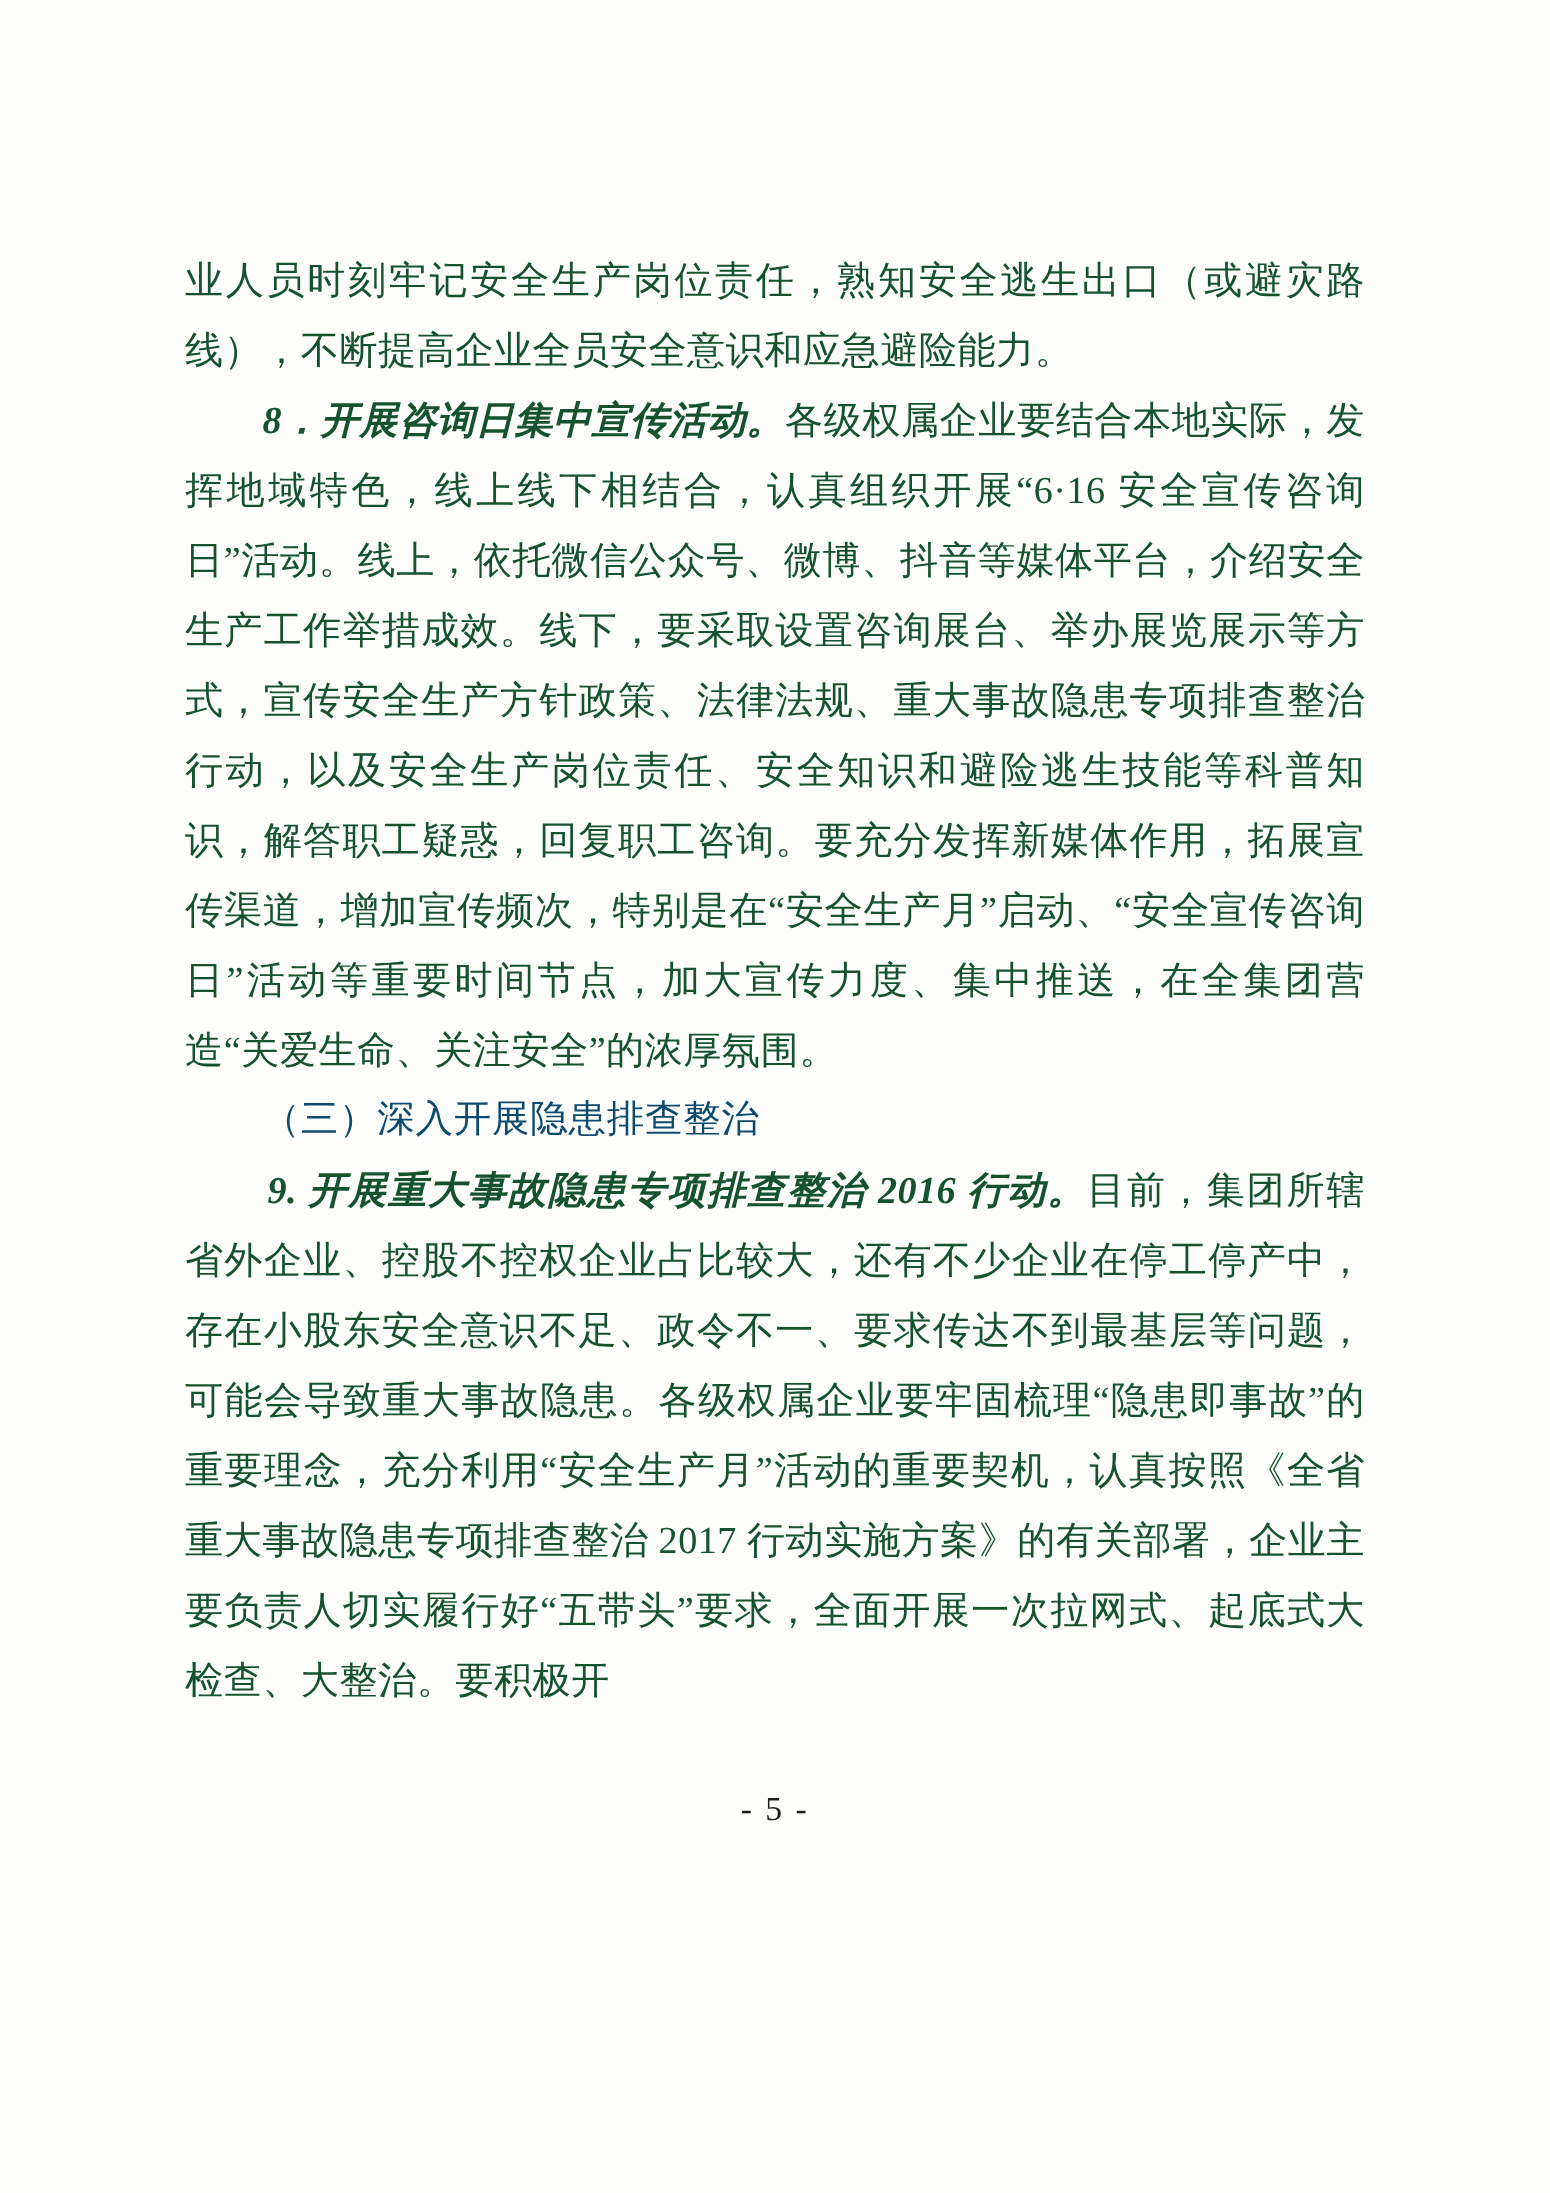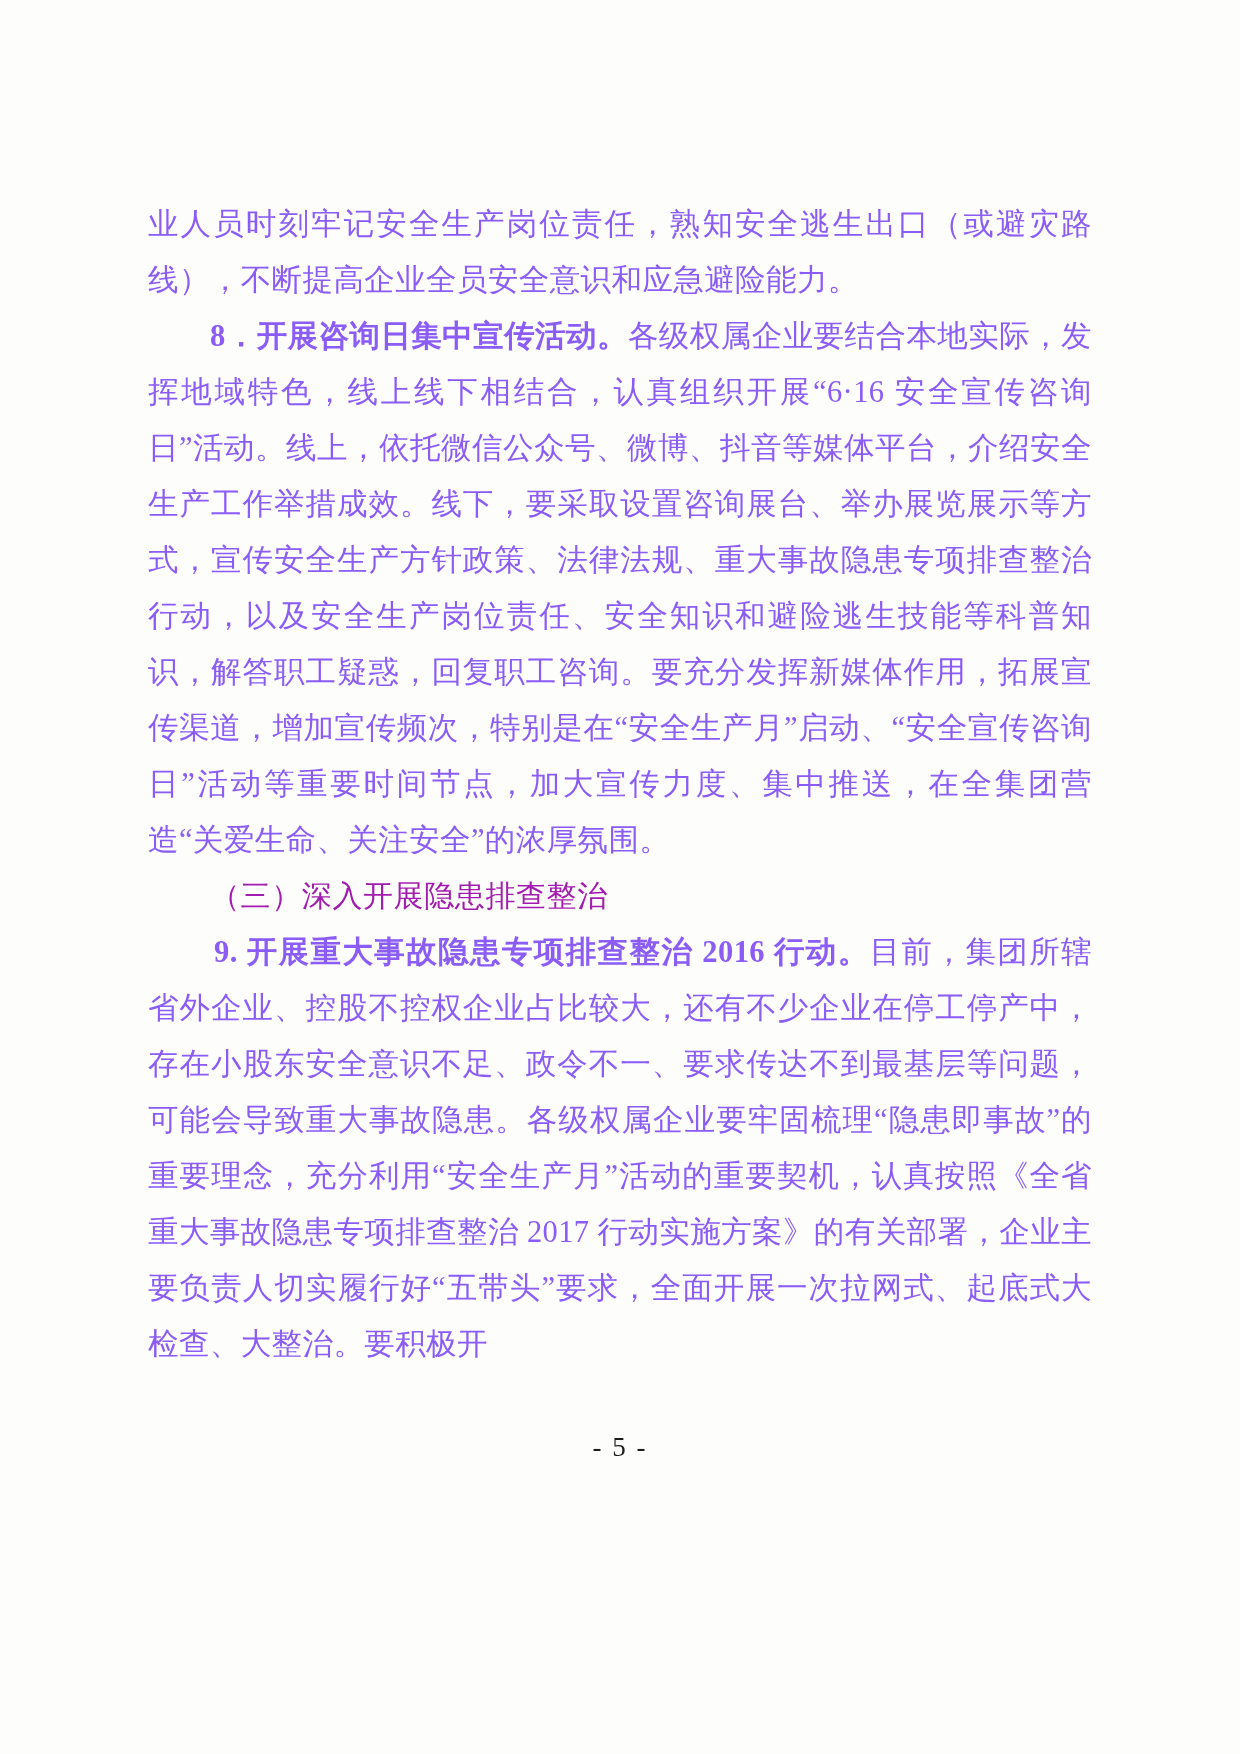--- a/index.html
+++ b/index.html
@@ -18,40 +18,41 @@
   .content {
     position: absolute;
     left: 148px;
     top: 196px;
     width: 944px;
   }
   .para {
     font-family: "Liberation Serif", "DejaVu Serif", serif;
     font-size: 30.5px;
     line-height: 56px;
-    color: #8b5cf6;
+    color: #14532d;
     text-align: justify;
     text-justify: inter-ideograph;
     margin: 0 0 0 0;
     letter-spacing: 0.4px;
   }
   .para.indent {
     text-indent: 62px;
   }
   .para.indent-wide {
     text-indent: 66px;
   }
   .bold {
     font-weight: bold;
+    font-style: italic;
   }
   .heading-sub {
     font-family: "Liberation Sans", "DejaVu Sans", sans-serif;
     font-size: 30px;
     line-height: 56px;
-    color: #a21caf;
+    color: #0c4a6e;
     text-indent: 62px;
     margin: 0;
     letter-spacing: 0.6px;
   }
   .footer {
     position: absolute;
     left: 0;
     right: 0;
     top: 1432px;
     text-align: center;

